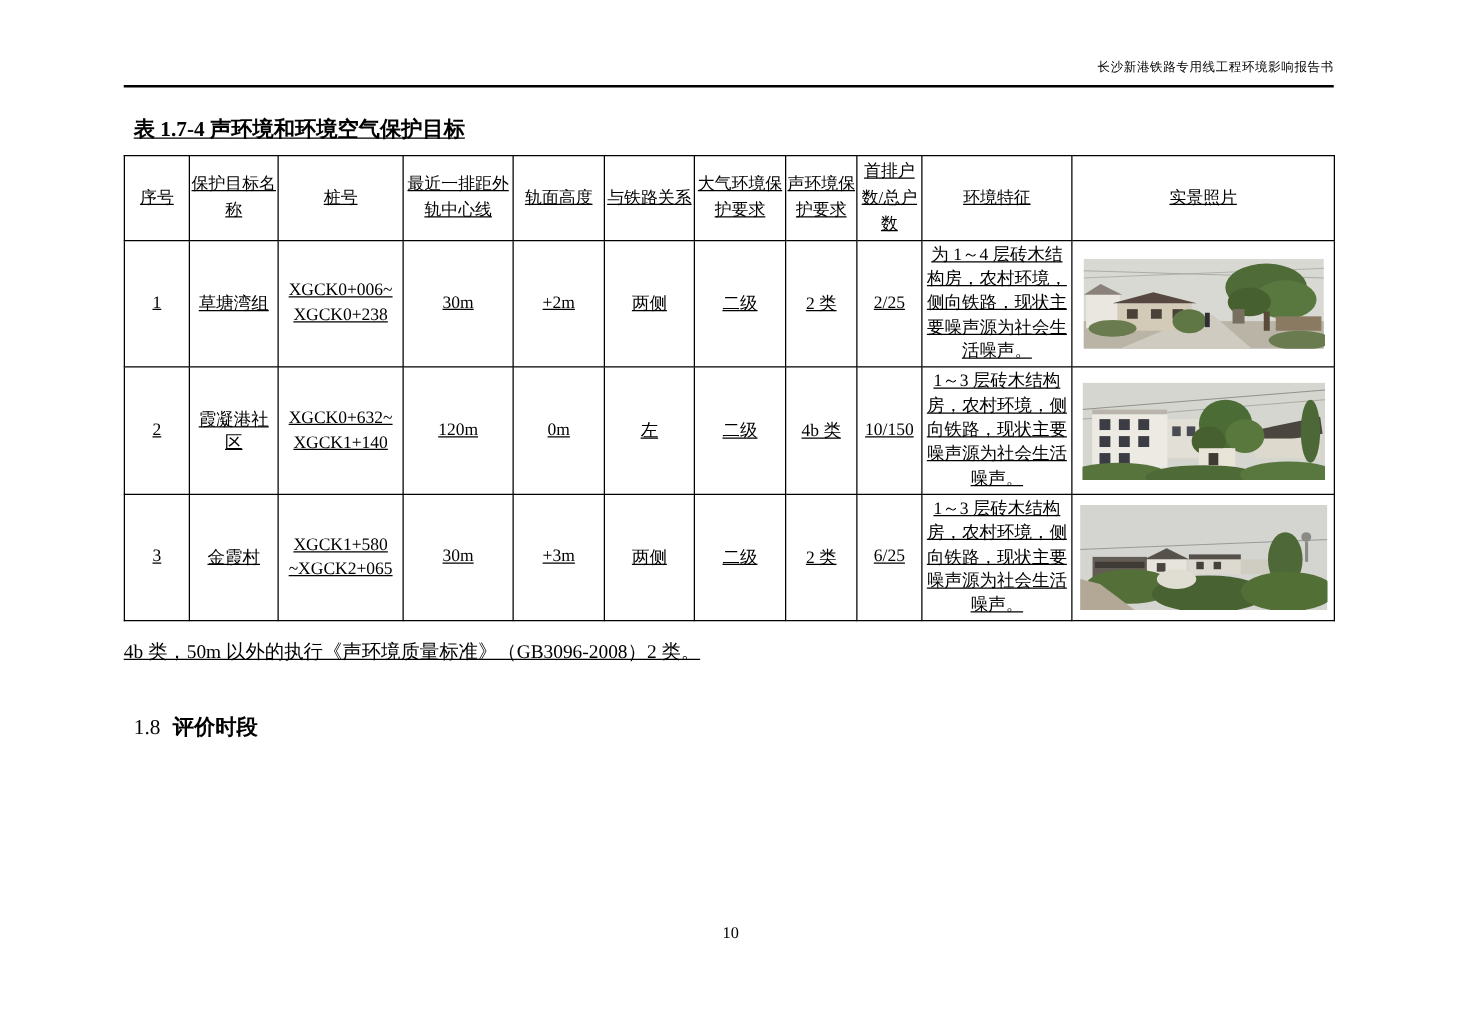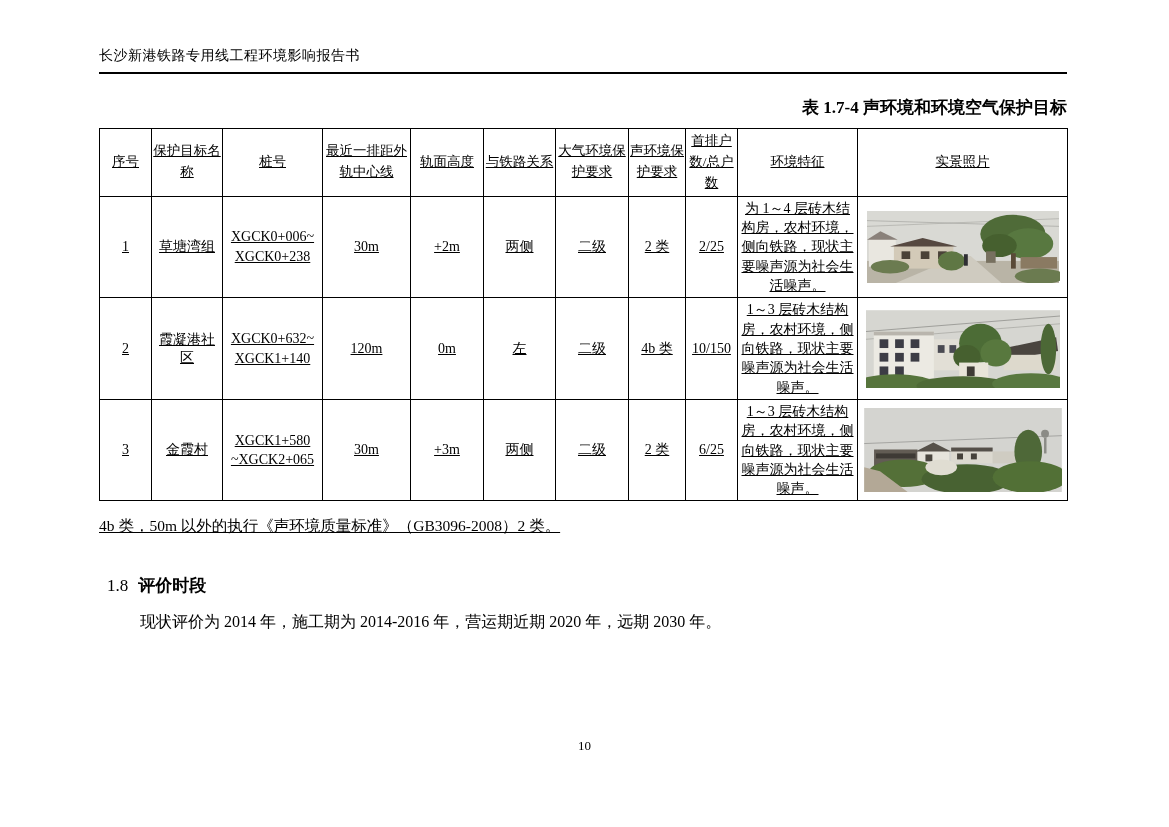--- a/index.html
+++ b/index.html
@@ -9,35 +9,36 @@
     height: 827px;
     background: #ffffff;
     color: #000000;
     font-family: "Liberation Serif", "DejaVu Serif", serif;
     overflow: hidden;
   }
   .content { margin: 0 102px 0 99px; }
 
   .doc-header {
     padding-top: 47px;
-    font-size: 14px;
+    text-align: right;
+    font-size: 10px;
     letter-spacing: 0.5px;
   }
   .header-rule {
     margin-top: 7px;
     border-bottom: 2px solid #000;
     height: 0;
   }
 
   .table-title {
     margin-top: 22px;
     margin-left: 8px;
     font-size: 17px;
     font-weight: bold;
-    text-align: right;
+    text-decoration: underline;
   }
 
   table.targets {
     margin-top: 9px;
     width: 968px;
     border-collapse: collapse;
     table-layout: fixed;
   }
   table.targets th, table.targets td {
     border: 1px solid #000;
@@ -267,18 +268,17 @@
       </table>
 
     <div class="table-note">
       <div class="note-line">4b 类，50m 以外的执行《声环境质量标准》（GB3096-2008）2 类。</div>
     </div>
 
     <div class="section-heading">
       <span class="num">1.8</span><span class="txt">评价时段</span>
     </div>
 
-    <div class="body-paragraph">现状评价为 2014 年，施工期为 2014-2016 年，营运期近期 2020 年，远期 2030 年。</div>
 
   </div>
 
   <div class="page-number">10</div>
 </div>
 
 </body></html>

